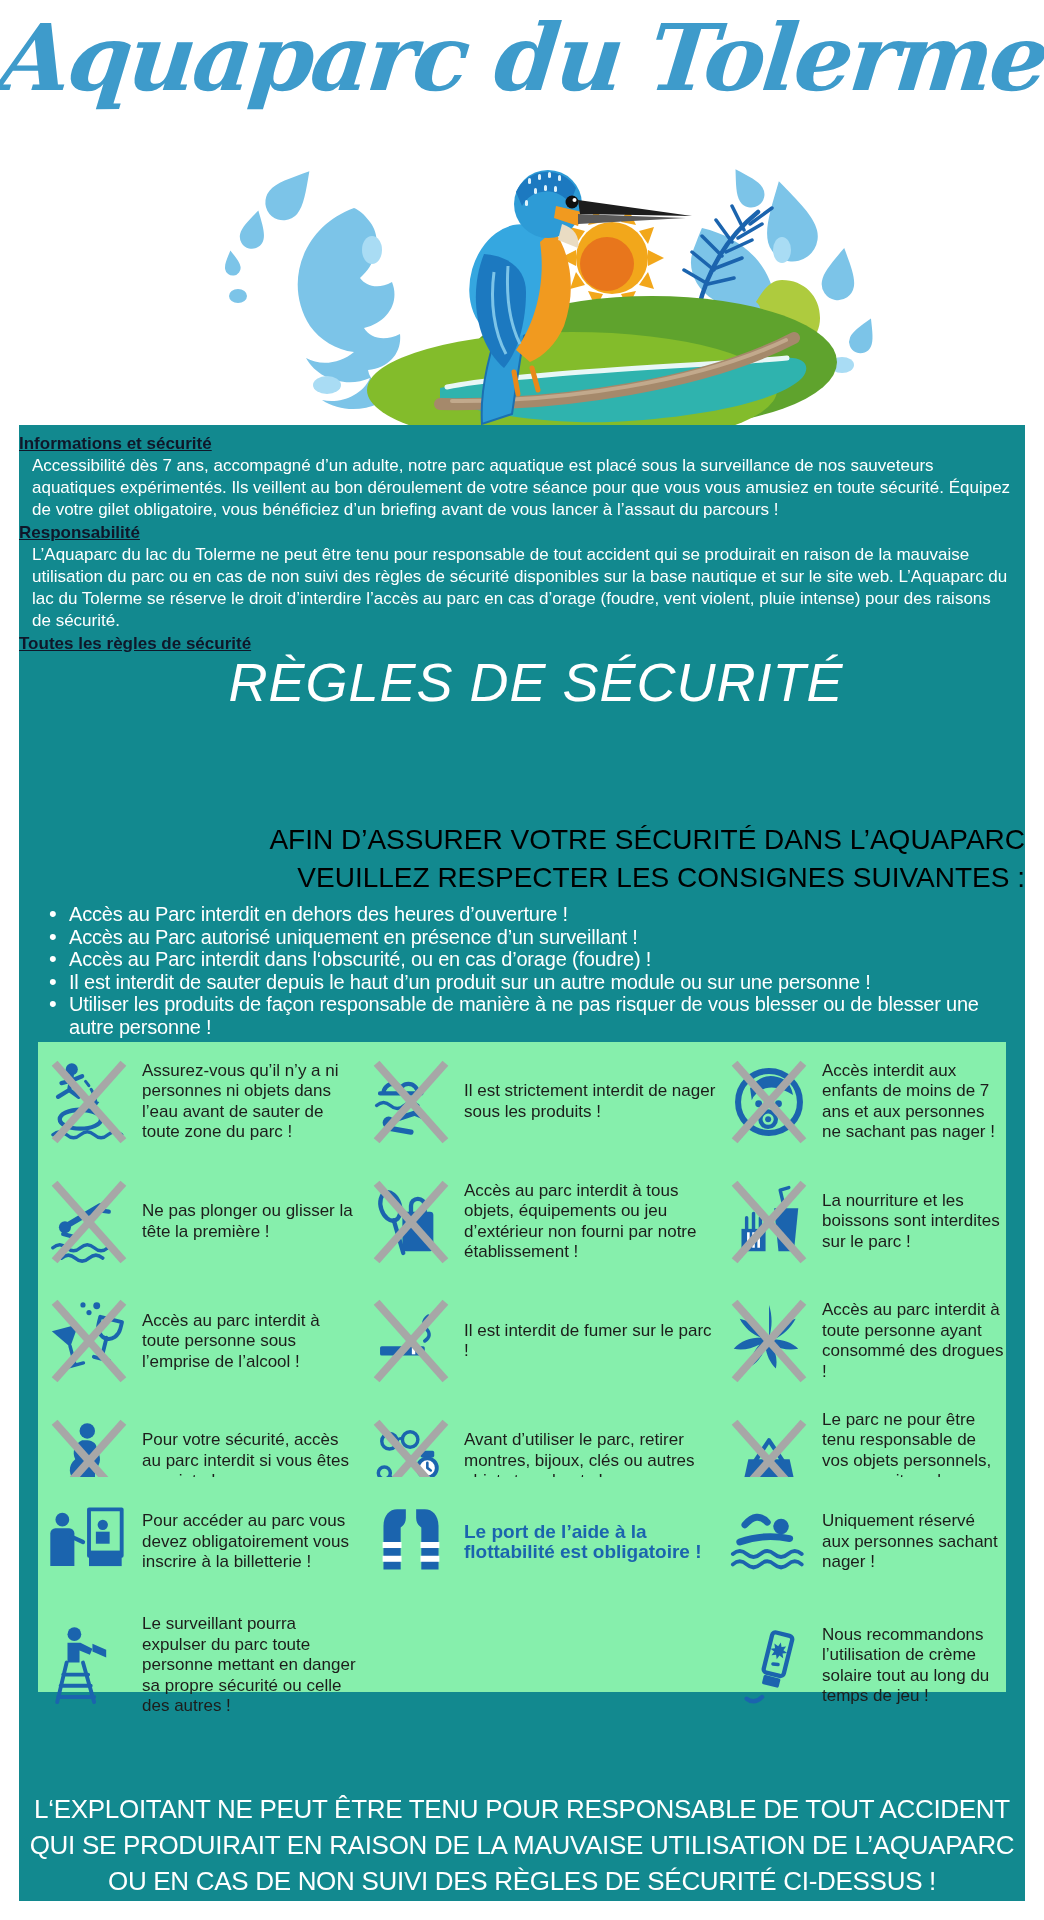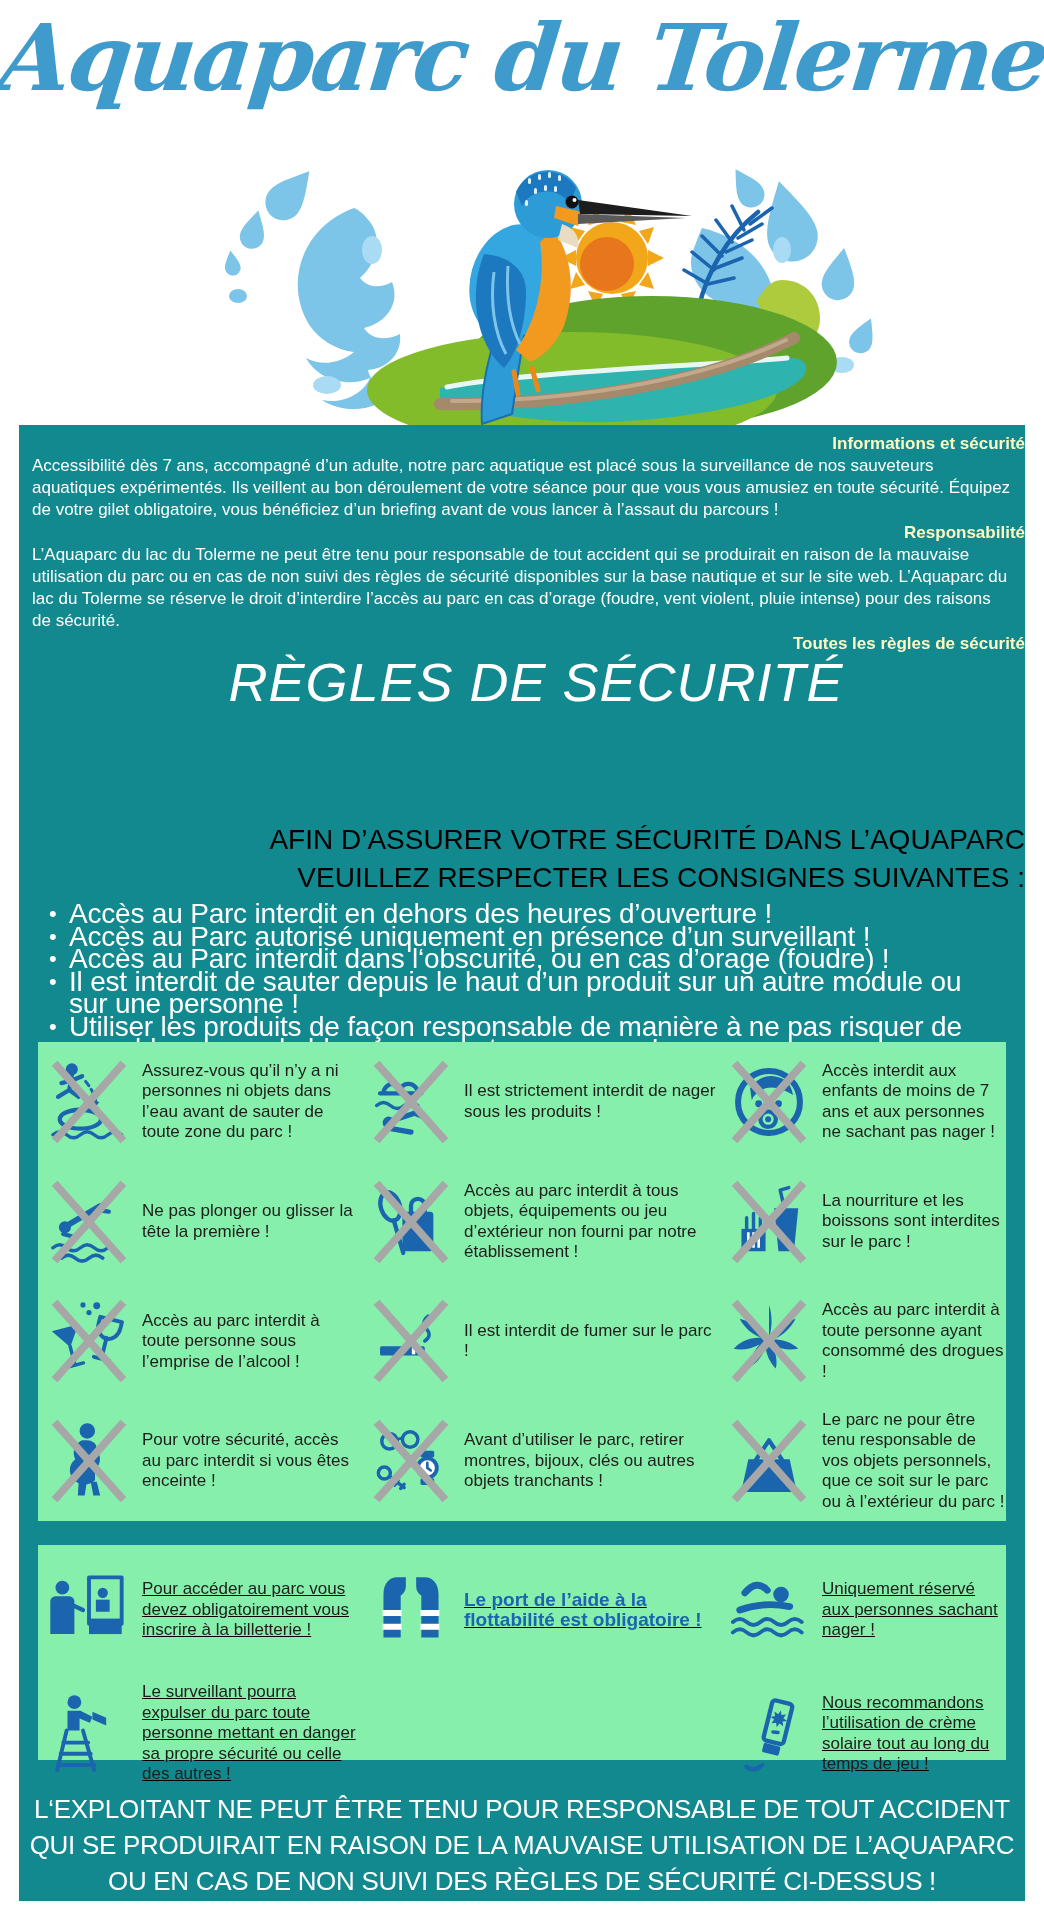--- a/index.html
+++ b/index.html
@@ -5,36 +5,36 @@
   html,body{margin:0;padding:0;background:#ffffff;}
   .page{position:relative;width:1044px;height:1920px;background:#ffffff;overflow:hidden;
         font-family:"Liberation Sans",sans-serif;}
   
   .logo{position:absolute;top:4px;left:0;width:100%;text-align:center;
         font-family:"DejaVu Serif",serif;font-style:italic;font-weight:bold;
         font-size:92px;color:#3E9BCB;transform:skewX(-6deg);letter-spacing:-3px;white-space:nowrap;}
   .scene{position:absolute;top:100px;left:142px;width:760px;height:330px;}
   
   .teal{position:absolute;top:425px;left:19px;width:1006px;height:1476px;background:#12898F;}
-  .rh{color:#fef9c3;font-weight:bold;font-size:17px;line-height:20px;text-align:right;margin:0;}
+  .rh{color:#0f172a;font-weight:bold;font-size:17px;line-height:20px;text-align:left;margin:0;text-decoration:underline;}
   .wp{color:#ffffff;font-size:17px;line-height:22px;margin:1px 13px 2px 13px;}
   .infoflow{padding-top:9px;}
   .bigtitle{position:absolute;top:224px;left:14px;width:100%;margin:0;text-align:center;
             color:#ffffff;font-size:54px;line-height:66px;font-weight:normal;letter-spacing:1px;font-style:italic;}
   .subtitle{position:absolute;top:396px;left:0;width:100%;text-align:right;
             color:#000000;font-size:28px;line-height:38px;}
   .bullets{position:absolute;top:478px;left:28px;width:952px;margin:0;padding:0;list-style:none;
-           color:#ffffff;font-size:28px;line-height:22.5px;letter-spacing:-0.2px;}
+           color:#ffffff;font-size:20px;line-height:22.5px;letter-spacing:-0.2px;}
   .bullets li{position:relative;padding-left:22px;}
   .bullets li::before{content:"\2022";position:absolute;left:2px;font-size:22px;}
   
   .panel{position:absolute;left:19px;width:968px;background:#86efac;display:grid;
          grid-template-columns:322px 358px 288px;}
   .panel1{top:617px;height:479px;grid-template-rows:repeat(4,1fr);}
-  .panel2{top:1120px;height:215px;grid-template-rows:130px 117px;text-decoration:underline;}
+  .panel2{top:1052px;height:215px;grid-template-rows:130px 117px;}
   .cell{display:flex;align-items:center;padding-left:8px;}
   .cell .ic{flex:0 0 86px;}
   .cell .ic svg{width:86px;height:86px;display:block;}
   .cell p{margin:0 0 0 10px;font-size:17px;line-height:20.5px;color:#1d1d1b;}
   .cell p.vest-text{color:#1B64AE;font-weight:bold;font-size:19px;line-height:20px;}
   
   .exploit{position:absolute;top:1366px;left:0;width:100%;text-align:center;
            color:#ffffff;font-size:26px;line-height:36px;letter-spacing:-0.3px;}
   
   .b{fill:#1B64AE;}

